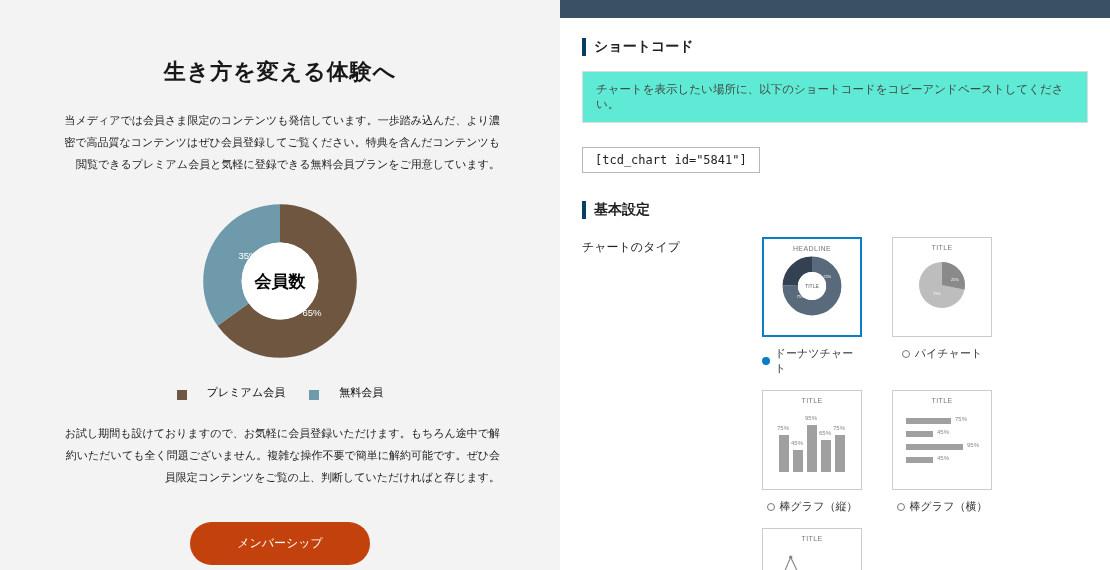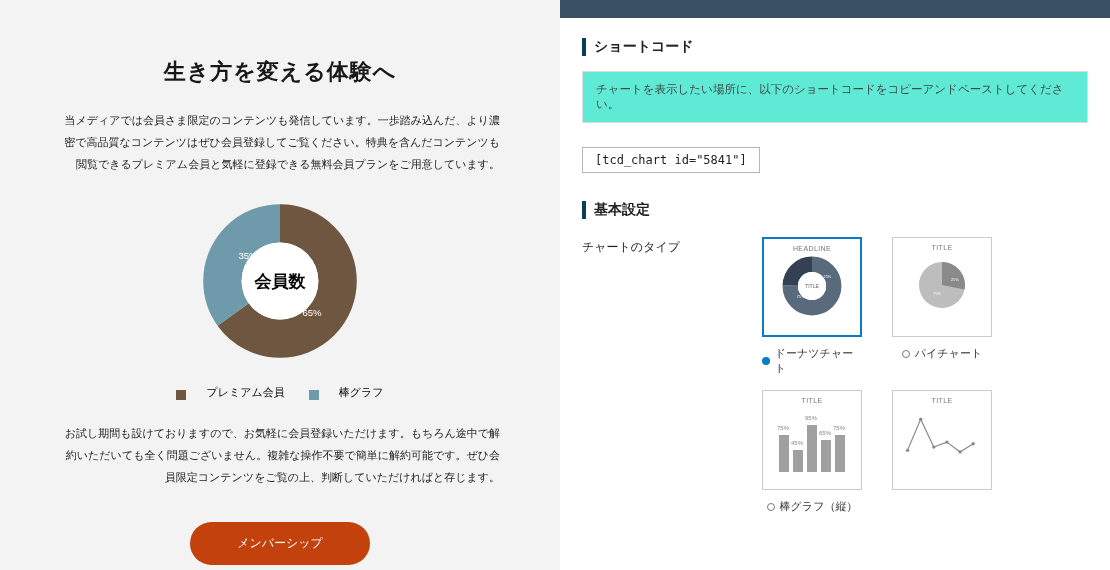--- a/index.html
+++ b/index.html
@@ -68,21 +68,21 @@
       </svg>
       <div class="donut-center">会員数</div>
     </div>
     <div class="legend">
       <div class="legend-item">
         <span class="legend-sw" id="sw0" style="background: rgb(111, 86, 64);"></span>
         <span>プレミアム会員</span>
       </div>
       <div class="legend-item">
         <span class="legend-sw" id="sw1" style="background: rgb(111, 154, 171);"></span>
-        <span>棒グラフ</span>
+        <span>無料会員</span>
       </div>
     </div>
   </div>
 
   <p class="left-desc">お試し期間も設けておりますので、お気軽に会員登録いただけます。もちろん途中で解約いただいても全く問題ございません。複雑な操作不要で簡単に解約可能です。ぜひ会員限定コンテンツをご覧の上、判断していただければと存じます。</p>
   <button class="cta-btn">メンバーシップ</button>
 </div>
 
 <div class="right-panel">
   <div class="right-inner">
@@ -145,20 +145,43 @@
                     <span>65%</span>
                   </div>
                   <div class="bar" style="height:37.5px">
                     <span>75%</span>
                   </div>
                 </div>
               </div>
               <div class="ct-radio">
                 <span class="dot"></span>
                 <span>棒グラフ（縦）</span>
+              </div>
+            </div>
+            <div class="ct-item">
+              <div class="ct-box">
+                <div class="ct-title">TITLE</div>
+                <div class="mini-bar-h">
+                  <div class="bar" style="width:45px">
+                    <span>75%</span>
+                  </div>
+                  <div class="bar" style="width:27px">
+                    <span>45%</span>
+                  </div>
+                  <div class="bar" style="width:57px">
+                    <span>95%</span>
+                  </div>
+                  <div class="bar" style="width:27px">
+                    <span>45%</span>
+                  </div>
+                </div>
+              </div>
+              <div class="ct-radio">
+                <span class="dot"></span>
+                <span>棒グラフ（横）</span>
               </div>
             </div>
             <div class="ct-item">
               <div class="ct-box">
                 <div class="ct-title">TITLE</div>
                 <svg class="mini-line" viewBox="0 0 100 70">
                   <polyline points="8,50 24,12 40,46 56,40 72,52 88,42" fill="none" stroke="#888" stroke-width="1.4"></polyline>
                   <g fill="#888">
                     <circle cx="8" cy="50" r="2"></circle>
                     <circle cx="24" cy="12" r="2"></circle>

